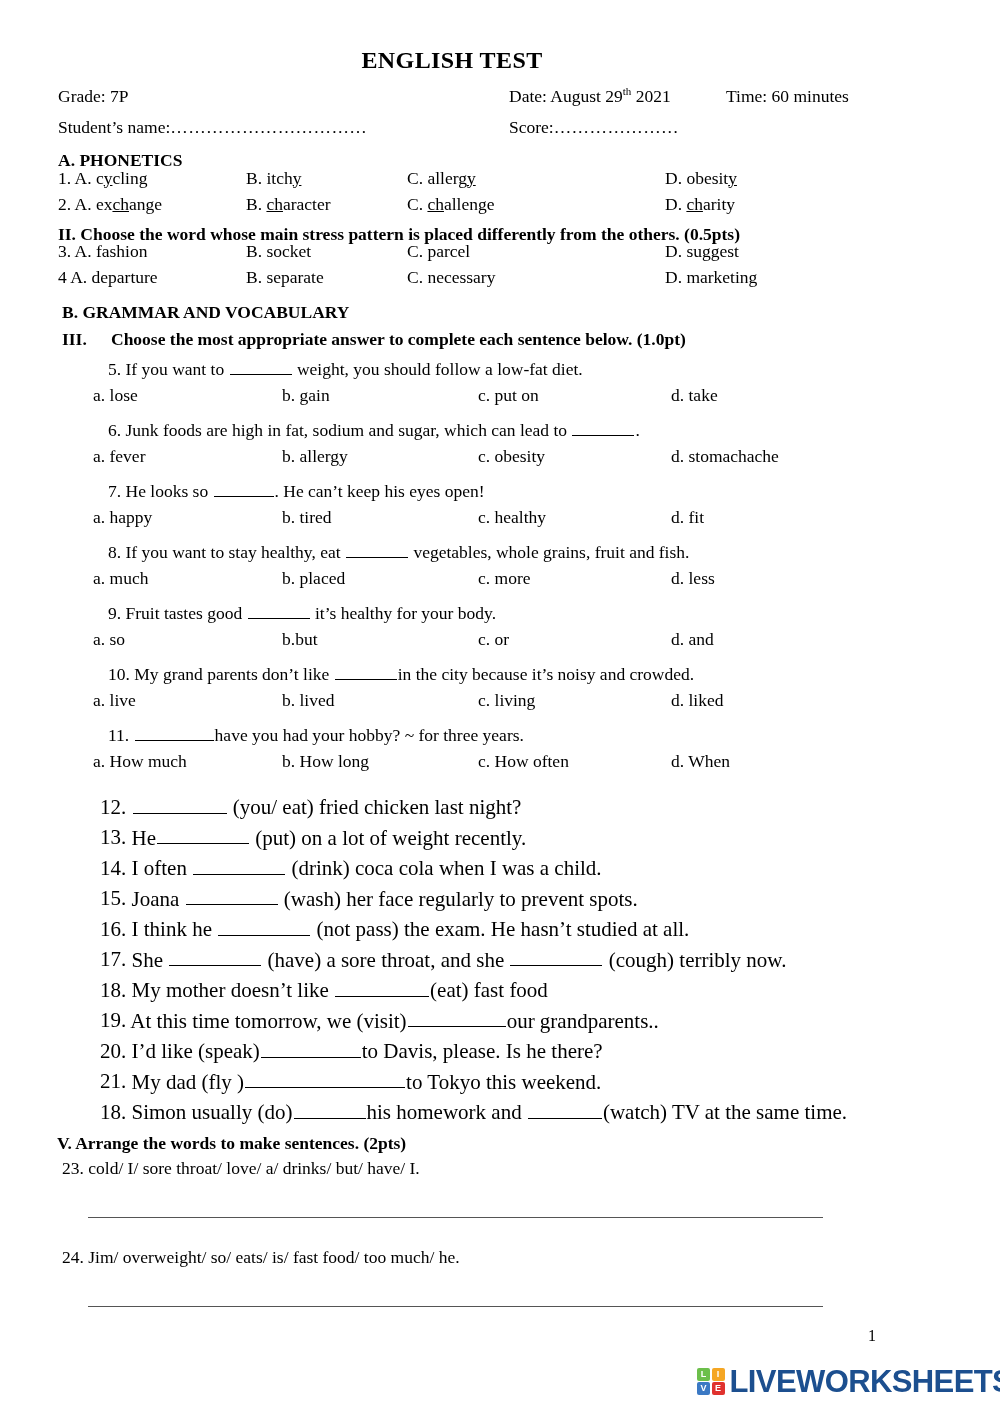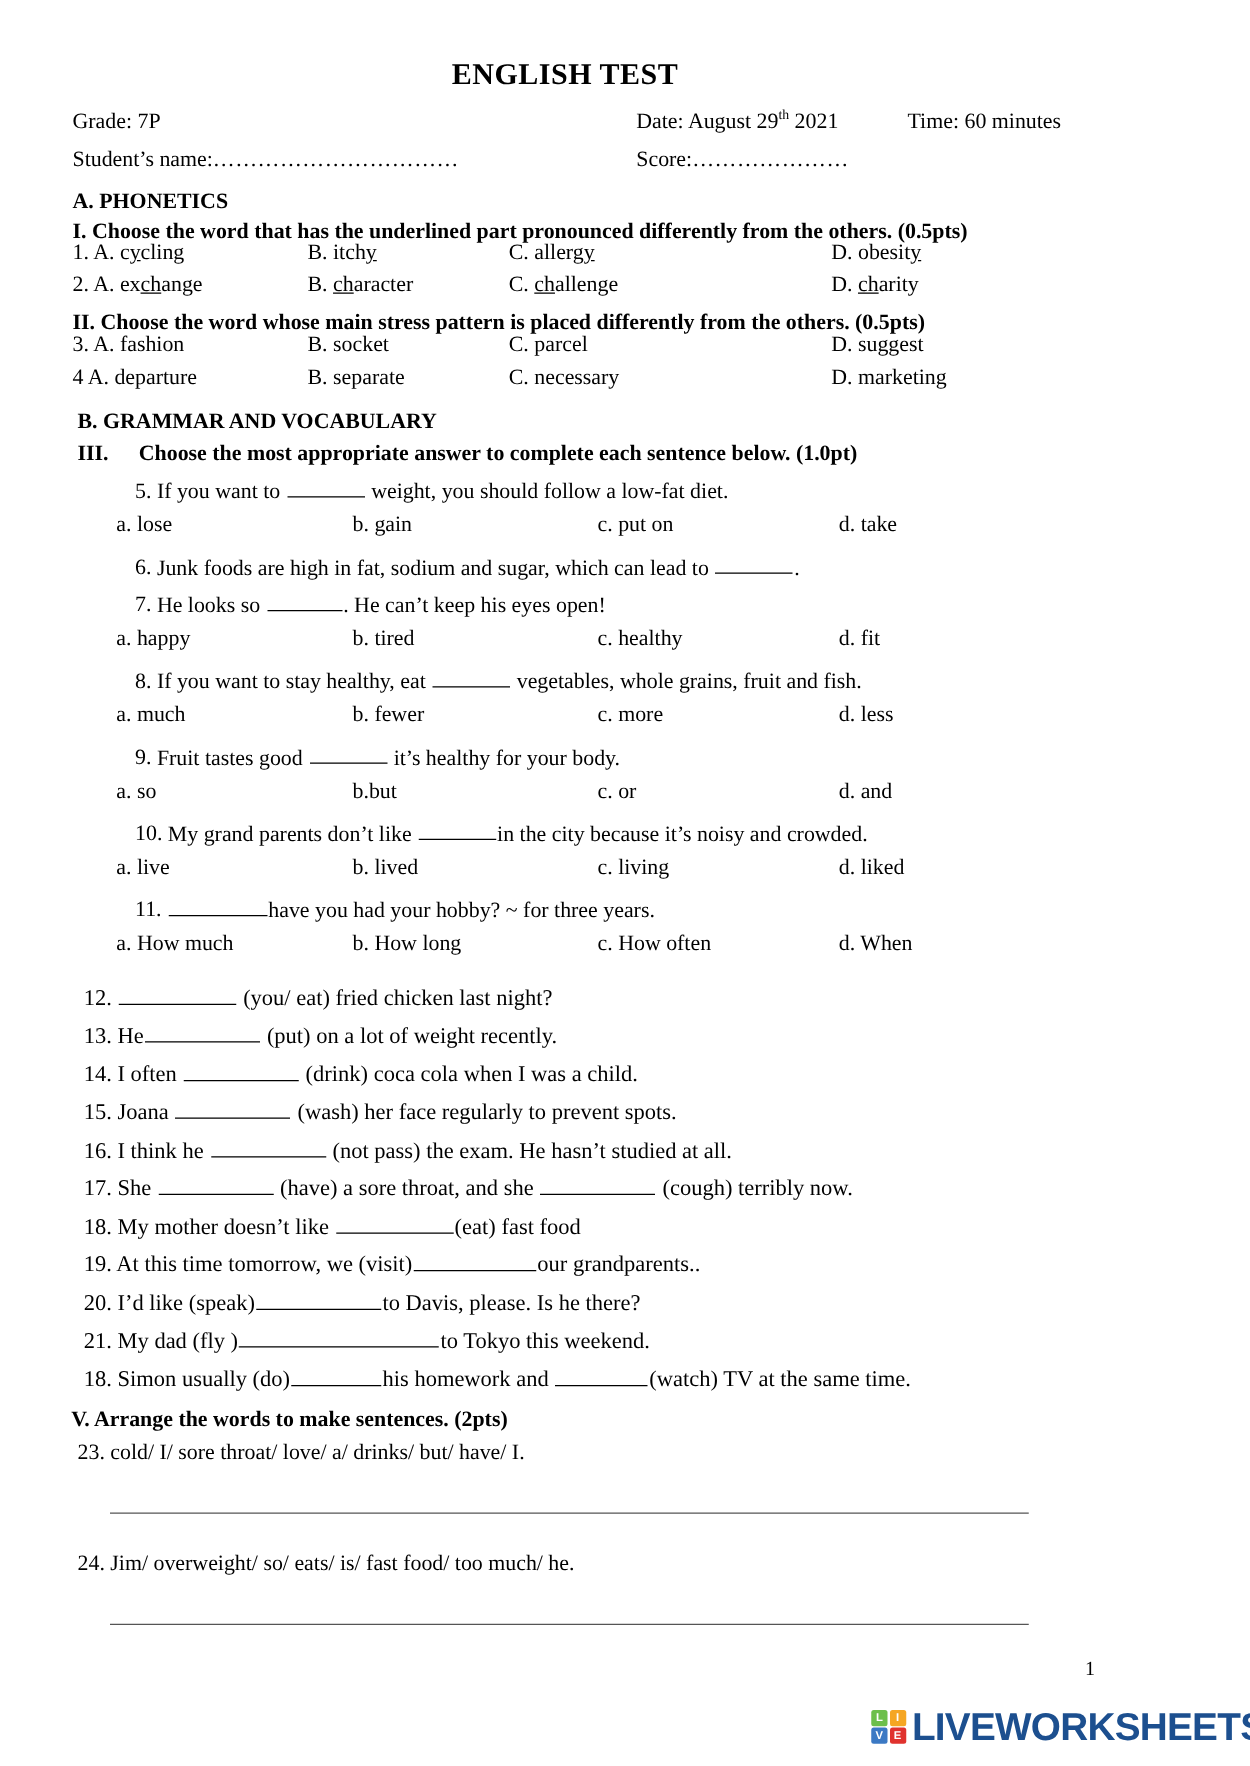--- a/index.html
+++ b/index.html
@@ -110,23 +110,23 @@
   }
   .ans-row > span { position: absolute; top: 0; }
   .a0 { left: 0; }
   .a1 { left: 189px; }
   .a2 { left: 385px; }
   .a3 { left: 578px; }
 
   
   .vf-line {
     position: relative;
-    margin-left: 67px;
+    margin-left: 100px;
     height: 30.5px;
-    font-size: 18px;
+    font-size: 21px;
     white-space: nowrap;
   }
   .vf-line .vnum { display: inline-block; }
 
   
   .arr-line {
     margin-left: 62px;
     height: 30px;
     font-size: 17.5px;
     white-space: nowrap;
@@ -192,21 +192,20 @@
     <span class="col-b"><span>Date:  August 29</span><sup class="ordinal">th</sup><span> 2021</span></span>
     <span class="col-c">Time: 60 minutes</span>
   </div>
 
   <div class="meta-row" style="margin-top:5px;">
     <span class="col-a"><span>Student’s name:</span><span class="dots">……………………………</span></span>
     <span class="col-b"><span>Score:</span><span class="dots">…………………</span></span>
   </div>
 
   <div class="sec-head indent1">A. PHONETICS</div>
-  <div class="sec-head indent1" style="margin-top:6px;">I. Choose the word that has the underlined part pronounced differently from the others. (0.5pts)</div>
 
   <div id="phonetics-part-i">
       <div class="opt-row">
         <span class="c0">1. A. c<u class="ul">y</u>cling</span>
         <span class="c1">B. itch<u class="ul">y</u></span>
         <span class="c2">C. allerg<u class="ul">y</u></span>
         <span class="c3">D. obesit<u class="ul">y</u></span>
       </div>
       <div class="opt-row">
         <span class="c0">2. A. ex<u class="ul">ch</u>ange</span>
@@ -241,31 +240,37 @@
 
   <div id="mc-questions" style="margin-top:9px;">
       <div class="q-stem"><span class="qn">5.</span><span> If you want to </span><span class="blank" style="width: 62px;"></span><span> weight, you should follow a low-fat diet.</span></div>
       <div class="ans-row">
         <span class="a0">a. lose</span>
         <span class="a1">b. gain</span>
         <span class="a2">c. put on</span>
         <span class="a3">d. take</span>
       </div>
       <div class="q-stem"><span class="qn">6.</span><span> Junk foods are high in fat, sodium and sugar, which can lead to </span><span class="blank" style="width: 62px;"></span><span>.</span></div>
+      <div class="ans-row">
+        <span class="a0">a. fever</span>
+        <span class="a1">b. allergy</span>
+        <span class="a2">c. obesity</span>
+        <span class="a3">d. stomachache</span>
+      </div>
       <div class="q-stem"><span class="qn">7.</span><span> He looks so </span><span class="blank" style="width: 60px;"></span><span>. He can’t keep his eyes open!</span></div>
       <div class="ans-row">
         <span class="a0">a. happy</span>
         <span class="a1">b. tired</span>
         <span class="a2">c. healthy</span>
         <span class="a3">d. fit</span>
       </div>
       <div class="q-stem"><span class="qn">8.</span><span> If you want to stay healthy, eat </span><span class="blank" style="width: 62px;"></span><span> vegetables, whole grains, fruit and fish.</span></div>
       <div class="ans-row">
         <span class="a0">a. much</span>
-        <span class="a1">b. fewer</span>
+        <span class="a1">b. placed</span>
         <span class="a2">c. more</span>
         <span class="a3">d. less</span>
       </div>
       <div class="q-stem"><span class="qn">9.</span><span> Fruit tastes good </span><span class="blank" style="width: 62px;"></span><span> it’s healthy for your body.</span></div>
       <div class="ans-row">
         <span class="a0">a. so</span>
         <span class="a1">b.but</span>
         <span class="a2">c. or</span>
         <span class="a3">d. and</span>
       </div>

